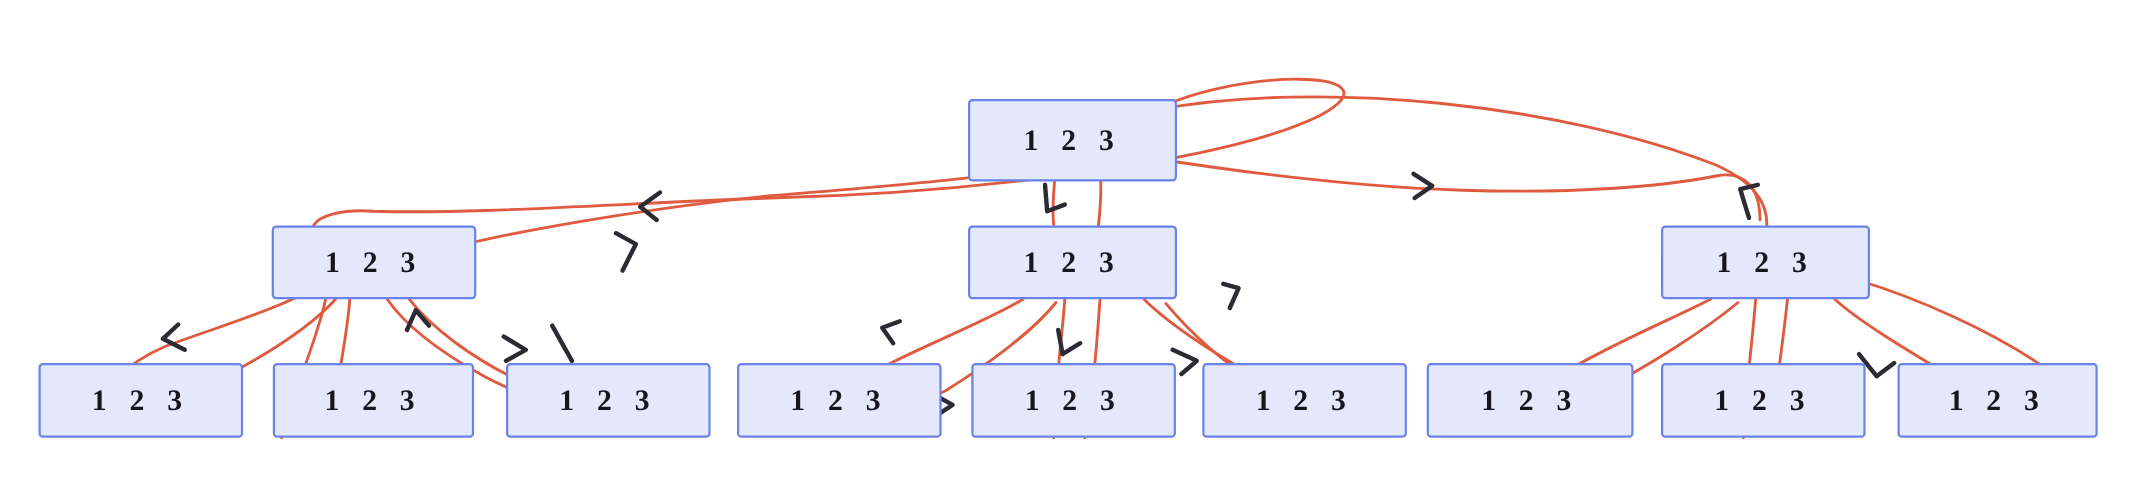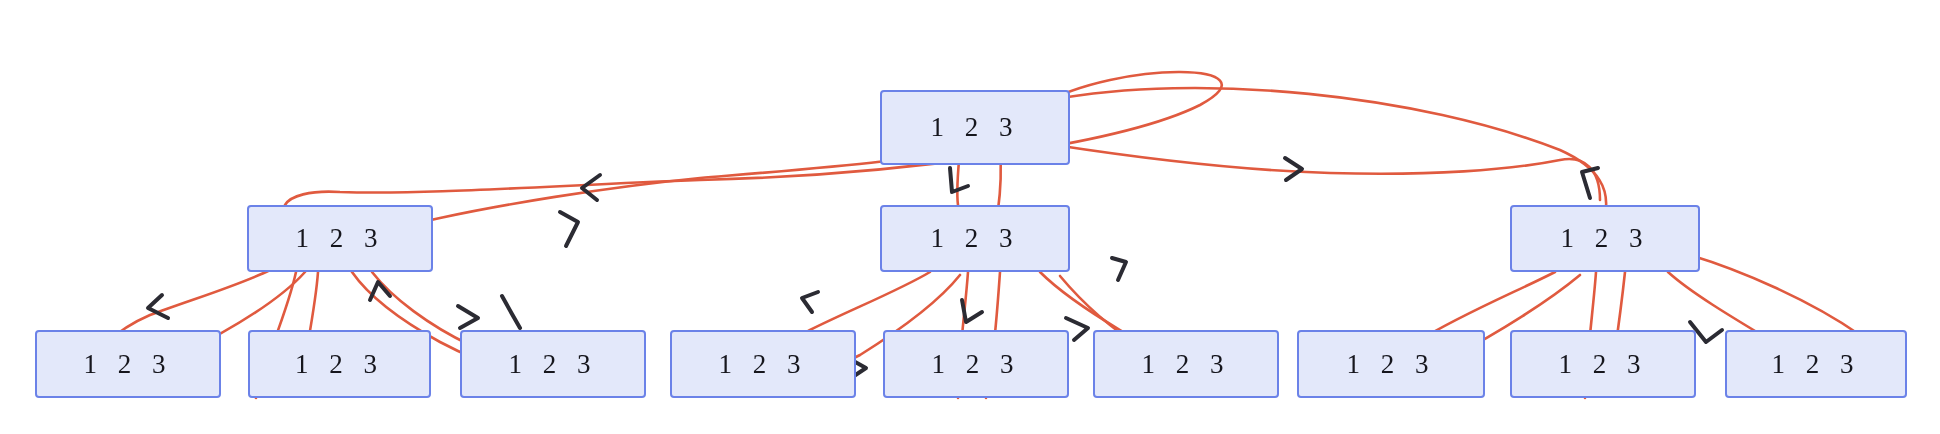--- a/index.html
+++ b/index.html
@@ -59,21 +59,21 @@
   }
   .arrow-head {
     fill: none;
     stroke-linecap: round;
     stroke-linejoin: round;
   }
 </style>
 </head>
 <body>
 
-<div id="canvas" style="background: rgb(255, 255, 255);">
+<div id="canvas" style="background: rgb(255, 255, 255); font-weight: bold;">
 
   <svg id="edge-layer" viewBox="0 0 1940 434" width="1940" height="434" xmlns="http://www.w3.org/2000/svg">
     <g id="edges-group">
         <path class="edge-path" d="M 1040 105 C 1120 60, 1280 62, 1200 105 C 1120 145, 900 175, 700 180 C 560 185, 430 195, 340 192 C 310 190, 290 196, 285 205" stroke="#e05a3f" stroke-width="2.6"></path>
         <path class="edge-path" d="M 1010 140 C 930 160, 820 168, 700 178 C 600 188, 500 205, 440 218 C 420 222, 410 226, 408 230" stroke="#e05a3f" stroke-width="2.6"></path>
         <path class="edge-path" d="M 960 150 C 958 170, 956 190, 958 205" stroke="#e05a3f" stroke-width="2.6"></path>
         <path class="edge-path" d="M 1000 150 C 1002 175, 1000 195, 998 210" stroke="#e05a3f" stroke-width="2.6"></path>
         <path class="edge-path" d="M 1055 145 C 1120 155, 1230 170, 1330 173 C 1430 176, 1510 170, 1560 160 C 1585 155, 1600 170, 1600 200" stroke="#e05a3f" stroke-width="2.6"></path>
         <path class="edge-path" d="M 1050 100 C 1200 72, 1420 95, 1560 150 C 1600 168, 1610 190, 1605 215" stroke="#e05a3f" stroke-width="2.6"></path>
         <path class="edge-path" d="M 270 270 C 240 285, 190 300, 150 315 C 115 330, 90 355, 78 378" stroke="#e05a3f" stroke-width="2.6"></path>

